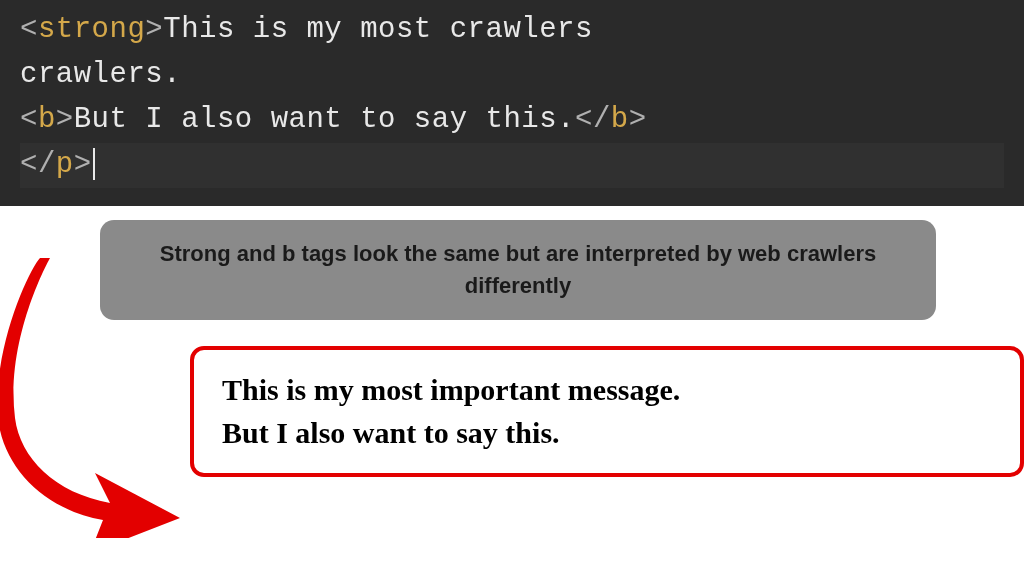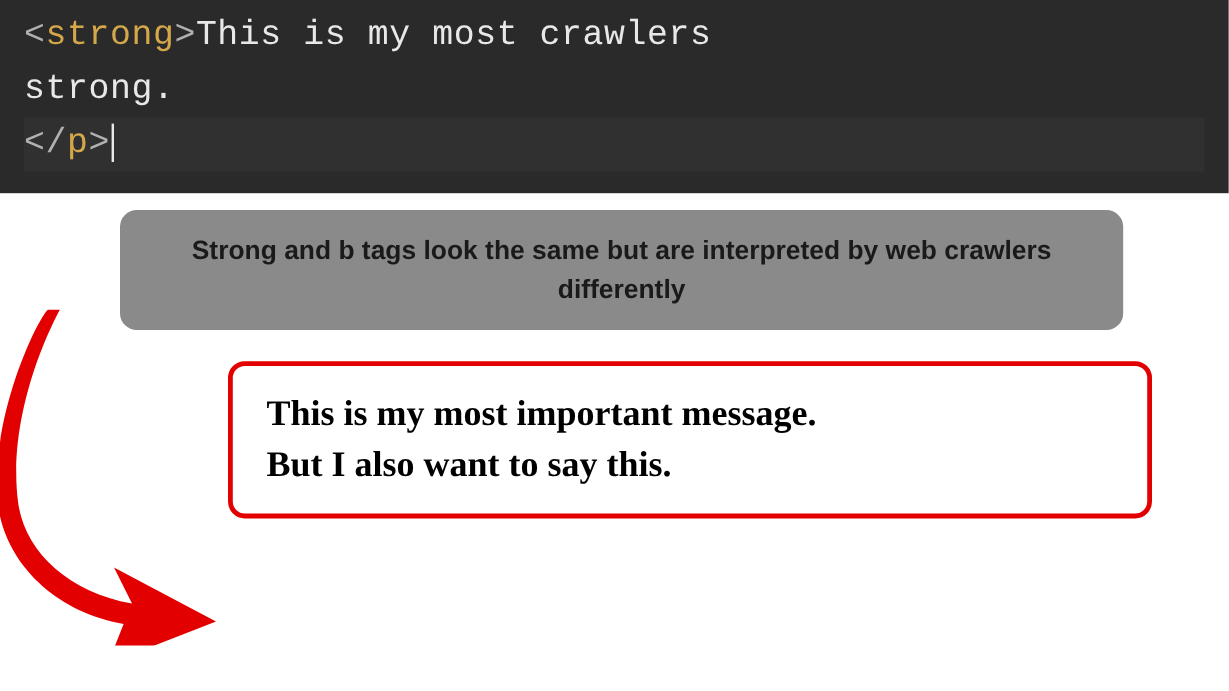--- a/index.html
+++ b/index.html
@@ -54,21 +54,21 @@
       width: 836px;
       text-align: center;
       line-height: 1.45;
       margin-left: 100px;
     }
     .output-box {
       border: 4px solid #e30000;
       border-radius: 14px;
       padding: 18px 28px;
       margin: 26px 0 0 190px;
-      width: 770px;
+      width: 834px;
       font-family: 'Times New Roman', Times, serif;
       font-size: 30px;
       font-weight: bold;
       color: #000;
       line-height: 1.45;
     }
     .arrow-container {
       position: absolute;
       left: -5px;
       top: 258px;
@@ -78,21 +78,24 @@
     }
   </style>
 </head>
 <body>
 
 <div class="code-editor">
   <div>
     <span class="tag-bracket">&lt;</span><span class="tag-name">strong</span><span class="tag-bracket">&gt;</span><span class="code-text">This is my most crawlers</span>
   </div>
   <div>
-    <span class="code-text">strong.</span>
+    <span class="code-text">crawlers.</span>
+  </div>
+  <div>
+    <span class="tag-bracket">&lt;</span><span class="tag-name">b</span><span class="tag-bracket">&gt;</span><span class="code-text">But I also want to say this.</span><span class="tag-bracket">&lt;/</span><span class="tag-name">b</span><span class="tag-bracket">&gt;</span>
   </div>
   <div style="background:#303030;">
     <span class="tag-bracket">&lt;/</span><span class="tag-name">p</span><span class="tag-bracket">&gt;</span><span class="cursor"></span>
   </div>
 </div>
 
 <div class="caption-box">
   <span>Strong and b tags look the same but are interpreted by web crawlers differently</span>
 </div>
 

